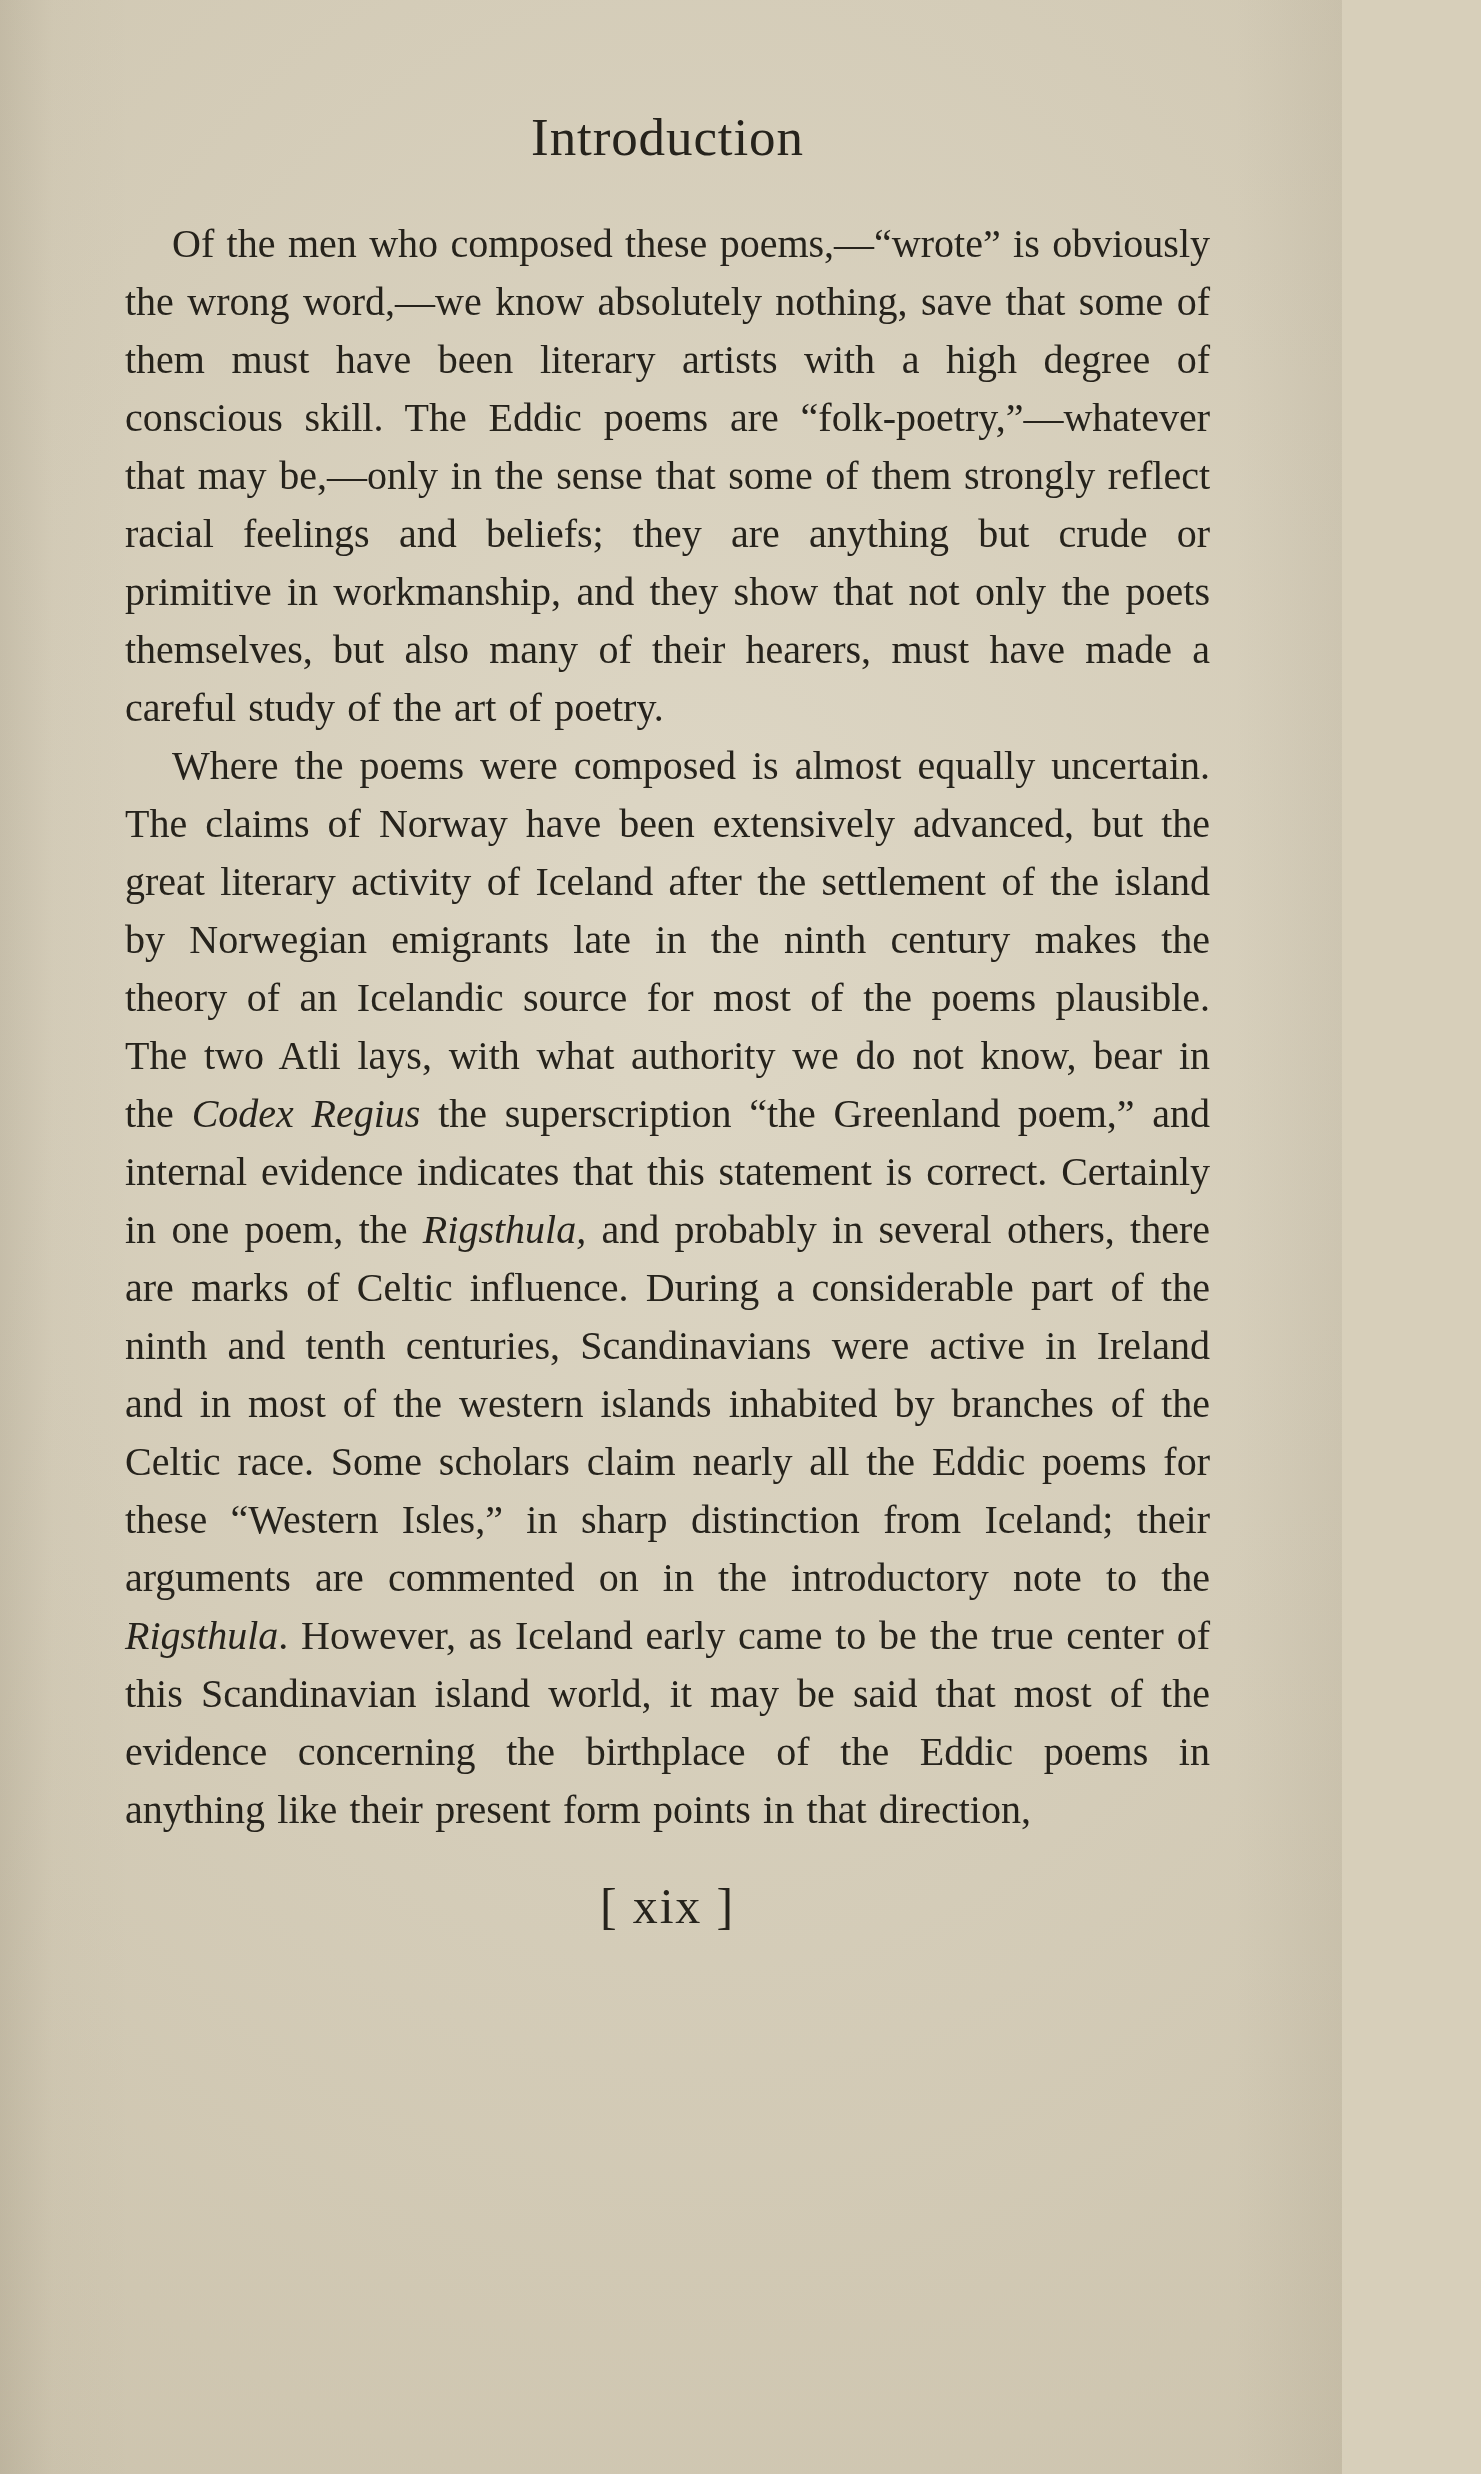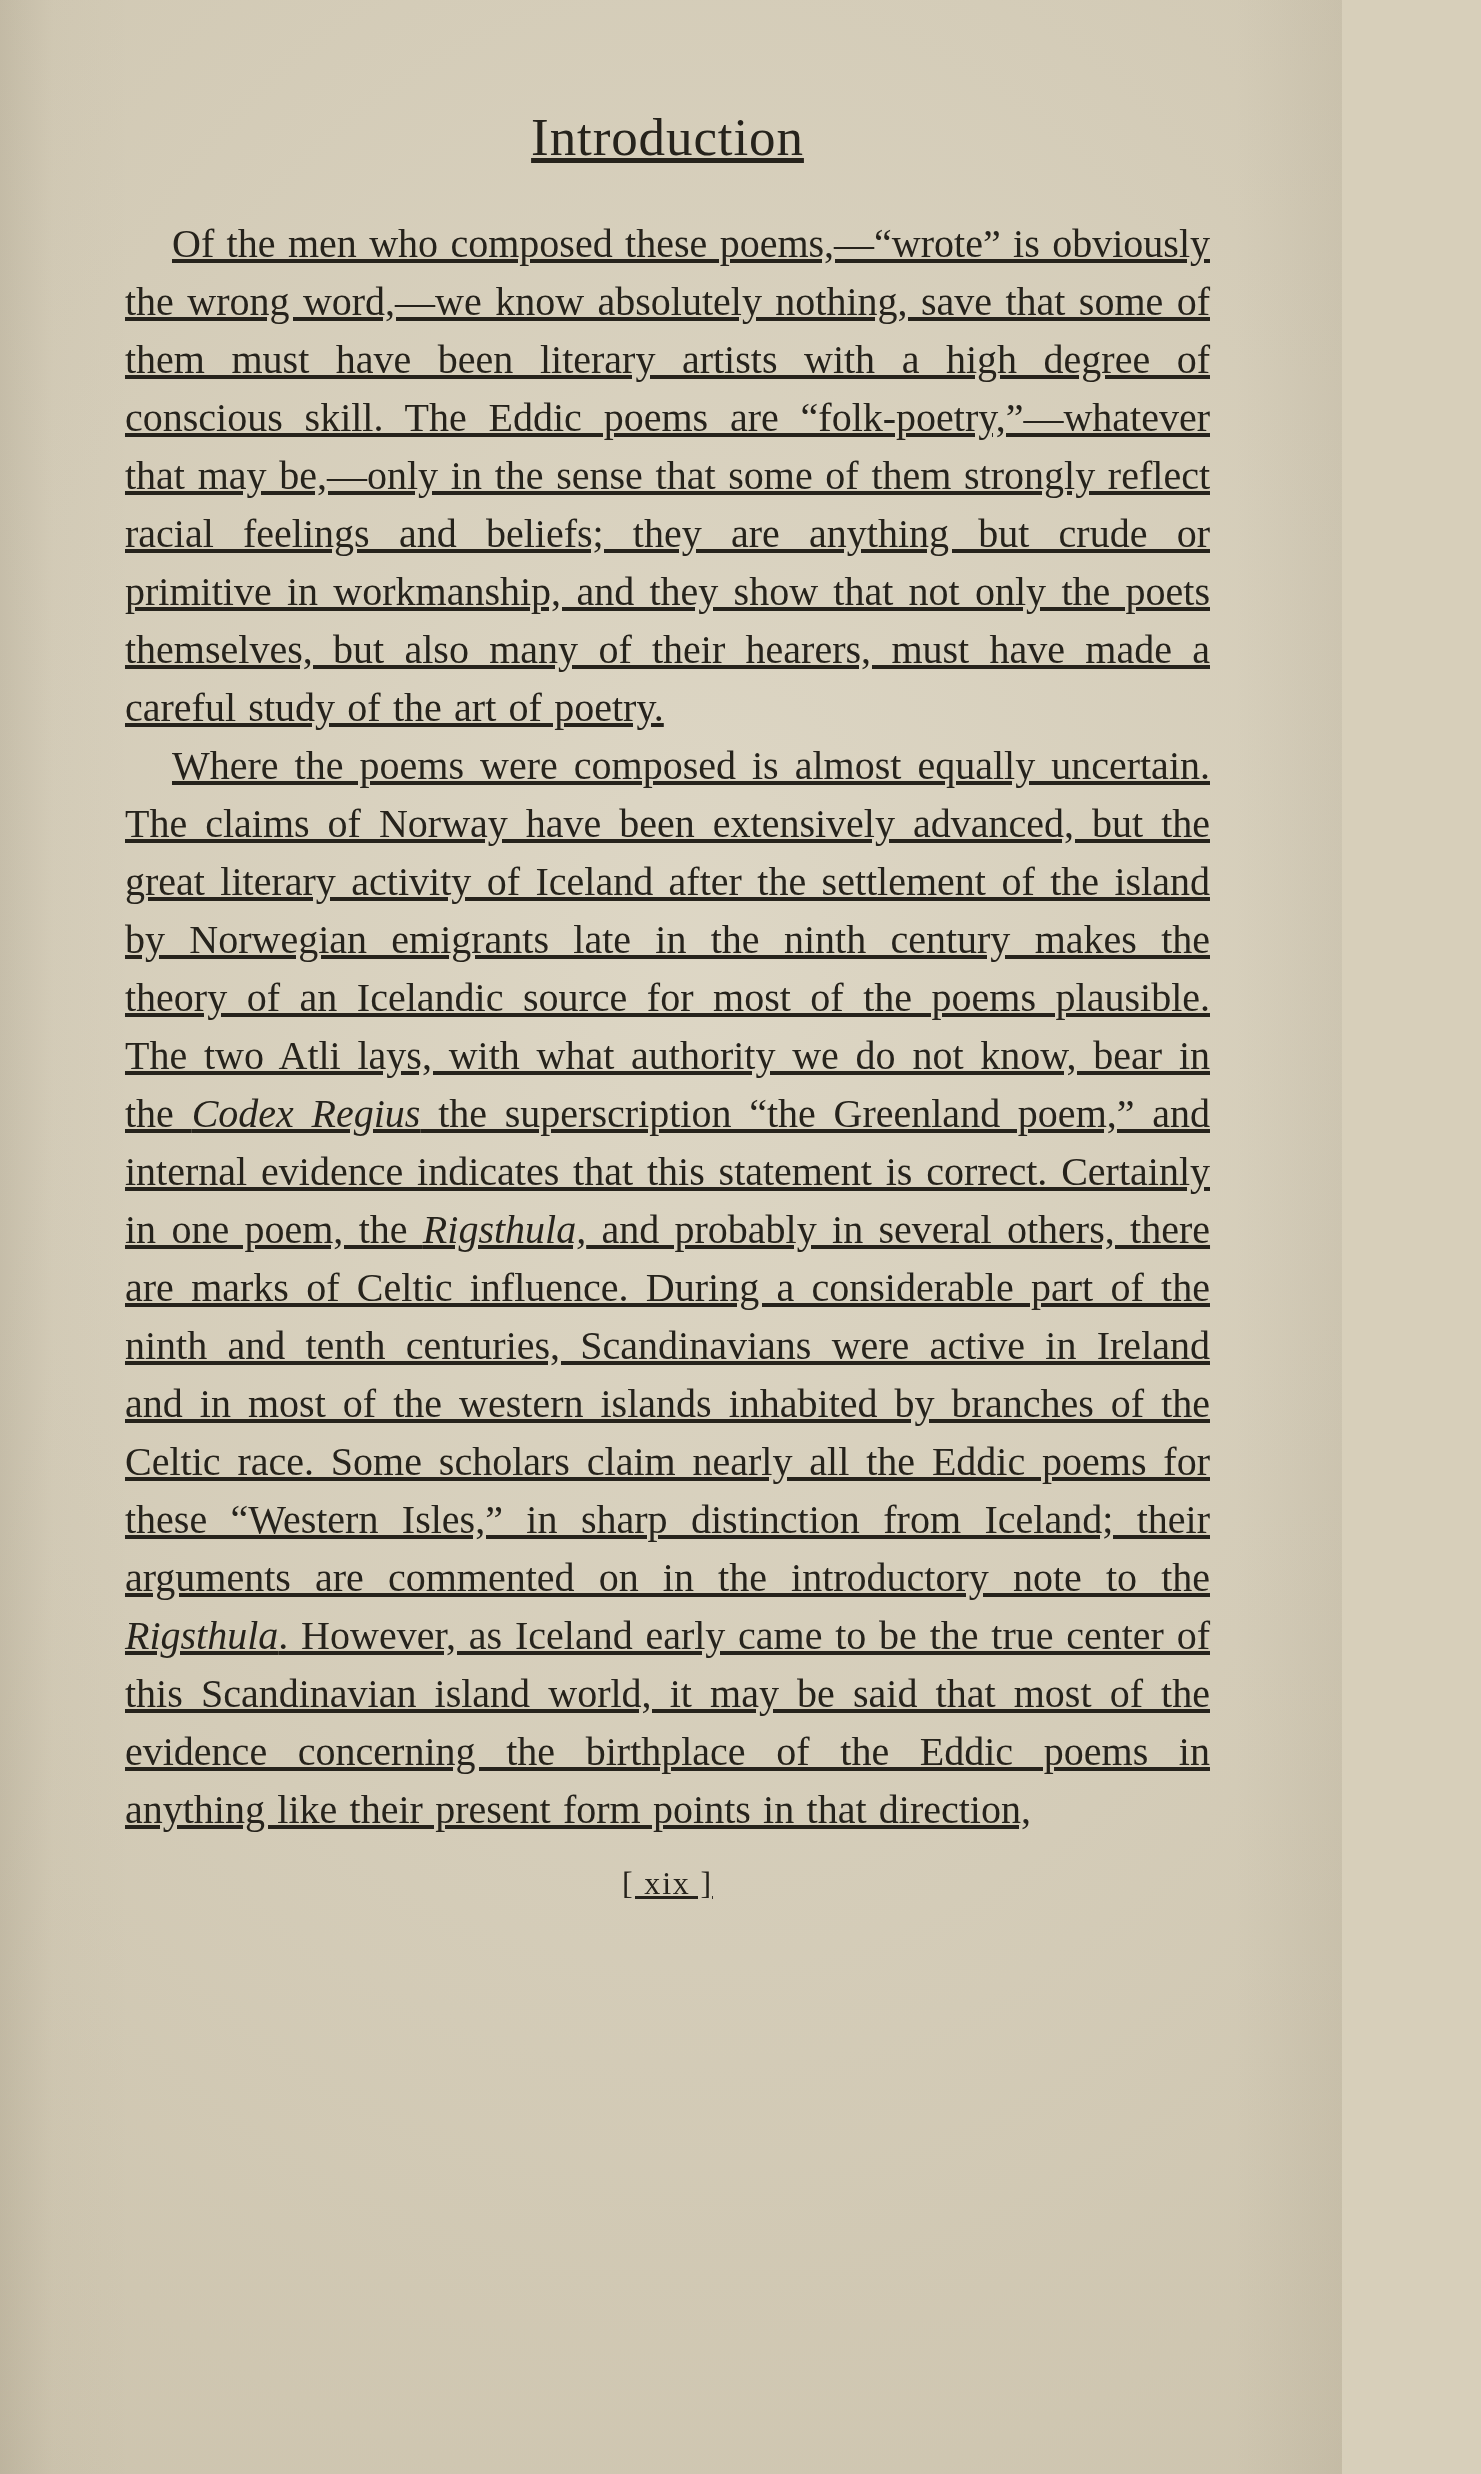--- a/index.html
+++ b/index.html
@@ -19,21 +19,20 @@
   .page {
     position: relative;
     width: 1342px;
     height: 2475px;
     background:
       radial-gradient(ellipse 120% 90% at 52% 38%, rgba(255,255,255,0.16), rgba(120,105,75,0.10) 78%, rgba(90,78,52,0.16) 100%),
       linear-gradient(90deg, rgba(80,68,45,0.12) 0%, rgba(80,68,45,0.02) 4%, rgba(0,0,0,0) 10%, rgba(0,0,0,0) 92%, rgba(80,68,45,0.07) 100%),
       var(--paper);
     padding: 107px 132px 12px 125px;
     color: var(--ink);
-    text-decoration: underline;
   }
   .page-title {
     text-align: center;
     font-size: 53px;
     font-weight: normal;
     letter-spacing: 0.9px;
     color: var(--ink);
     margin-bottom: 42px;
   }
   .body-text {
@@ -45,22 +44,22 @@
     margin-top: 48px;
   }
   .body-text p.para {
     text-indent: 47px;
   }
   .body-text i {
     font-style: italic;
   }
   .page-number {
     text-align: center;
-    font-size: 32px;
-    margin-top: 26px;
+    font-size: 50px;
+    margin-top: 38px;
     letter-spacing: 1.8px;
     color: var(--ink);
   }
 </style>
 </head>
 <body>
 
 <div class="page">
   <h1 class="page-title">Introduction</h1>
 

